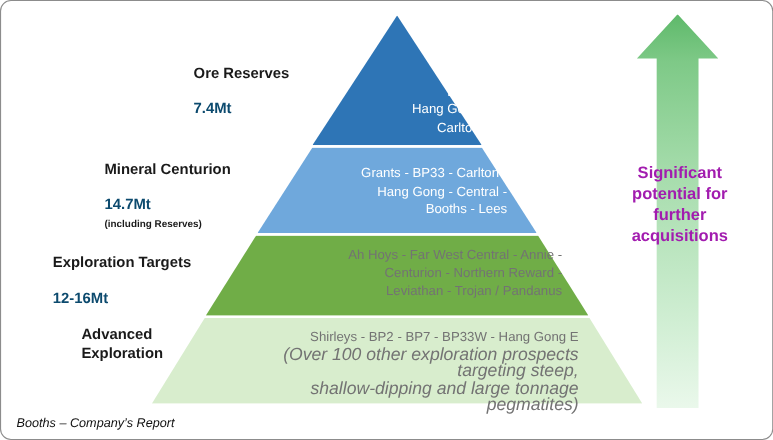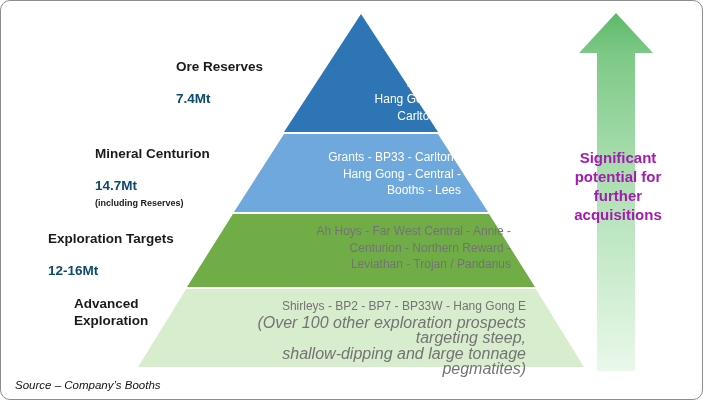--- a/index.html
+++ b/index.html
@@ -111,15 +111,15 @@
     <div class="amount">12-16Mt</div>
   </div>
 
   <div class="side-label" style="left:42px;top:294px;width:95px;text-align:left;margin-left:31px;">
     <div>Advanced Exploration</div>
   </div>
 
   <div class="arrow"></div>
   <div class="arrow-text">Significant potential for further acquisitions</div>
 
-  <div class="footer">Source – Company’s Booths</div>
+  <div class="footer">Booths – Company’s Report</div>
 
 </div>
 
 </body></html>

